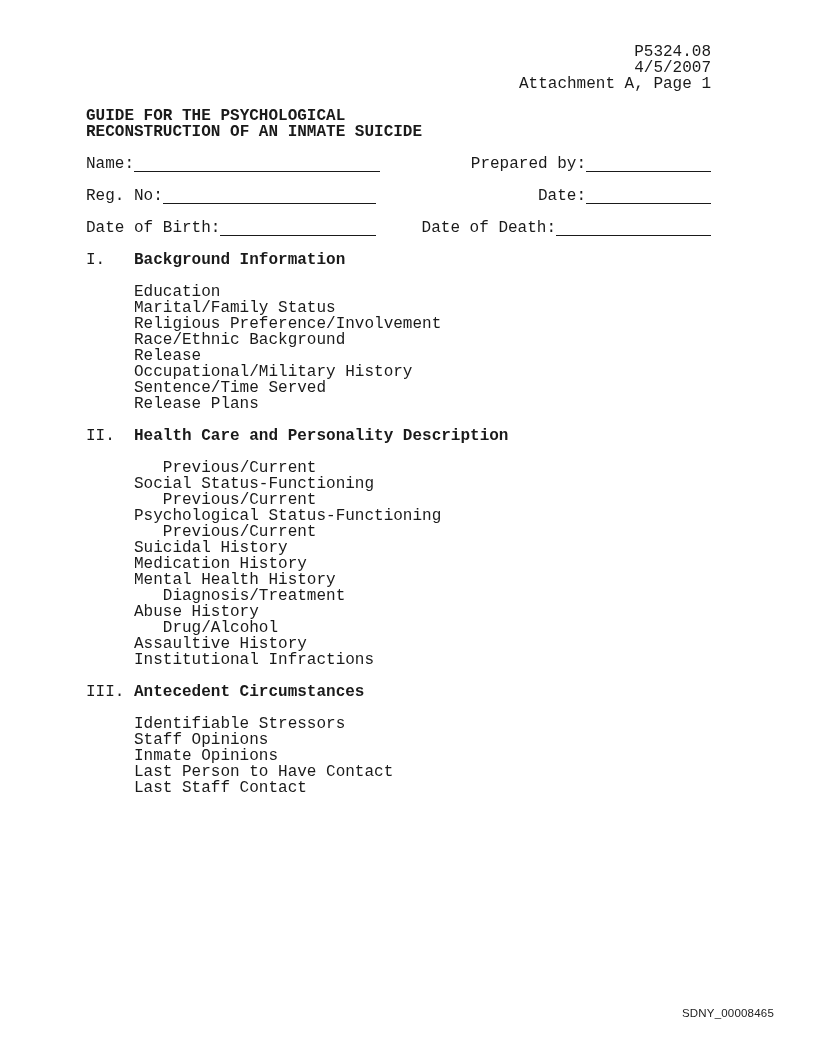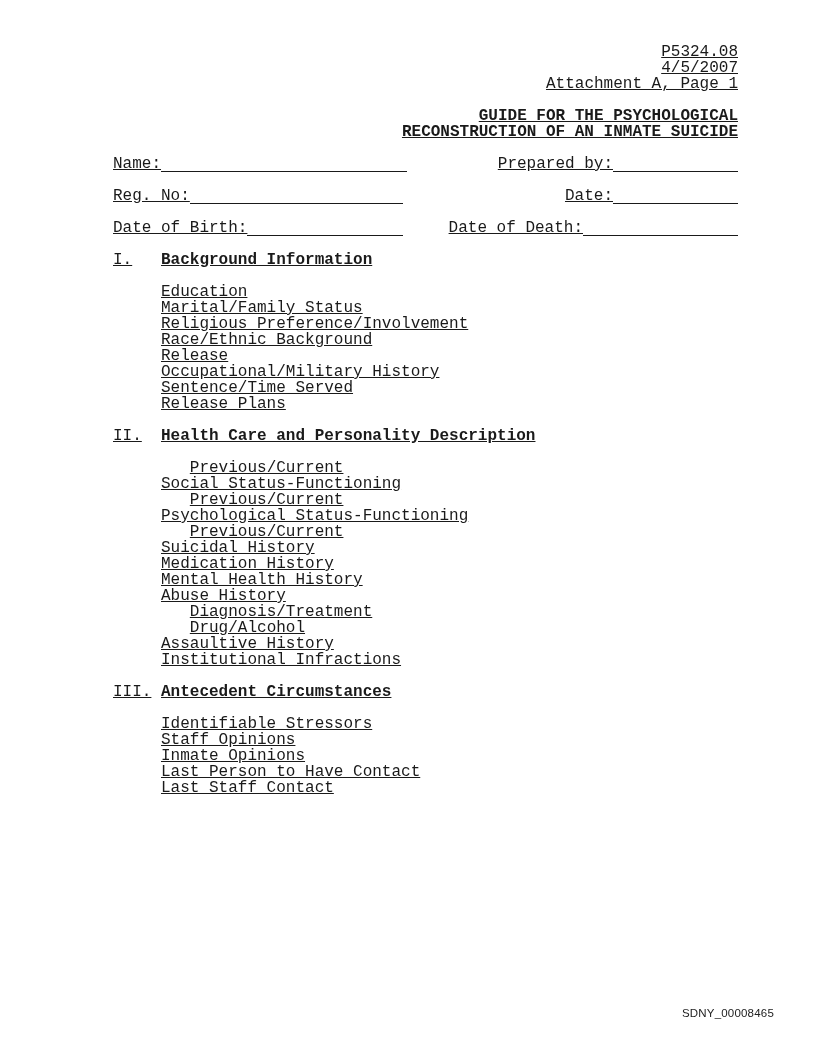--- a/index.html
+++ b/index.html
@@ -11,28 +11,27 @@
     background: #ffffff;
     font-family: "Liberation Mono", "DejaVu Sans Mono", monospace;
     font-size: 16px;
     line-height: 16px;
     color: #1a1a1a;
     overflow: hidden;
   }
   .content {
     position: absolute;
     top: 44px;
-    left: 113px;
+    left: 86px;
     width: 625px;
-    text-decoration: underline;
   }
   .line  { height: 16px; white-space: pre; }
   .blank { height: 16px; }
   .doc-header { text-align: right; }
-  .doc-title  { text-align: right; font-weight: bold; }
+  .doc-title  { text-align: left; font-weight: bold; }
   .form-row { display: flex; height: 16px; }
   .form-row .lbl { white-space: pre; }
   .fill {
     display: inline-block;
     height: 15px;
     border-bottom: 1px solid #1a1a1a;
     overflow: hidden;
     white-space: pre;
   }
   .sp { flex: 1; }
@@ -128,22 +127,22 @@
     </div>
     <div class="blank"></div>
     <div class="item sub">Previous/Current</div>
     <div class="item">Social Status-Functioning</div>
     <div class="item sub">Previous/Current</div>
     <div class="item">Psychological Status-Functioning</div>
     <div class="item sub">Previous/Current</div>
     <div class="item">Suicidal History</div>
     <div class="item">Medication History</div>
     <div class="item">Mental Health History</div>
+    <div class="item sub">Diagnosis/Treatment</div>
     <div class="item">Abuse History</div>
-    <div class="item sub">Diagnosis/Treatment</div>
     <div class="item sub">Drug/Alcohol</div>
     <div class="item">Assaultive History</div>
     <div class="item">Institutional Infractions</div>
 
     <div class="blank"></div>
 
     <div class="section-heading">
       <span class="numeral">III.</span>
       <span class="sec-title">Antecedent Circumstances</span>
     </div>

